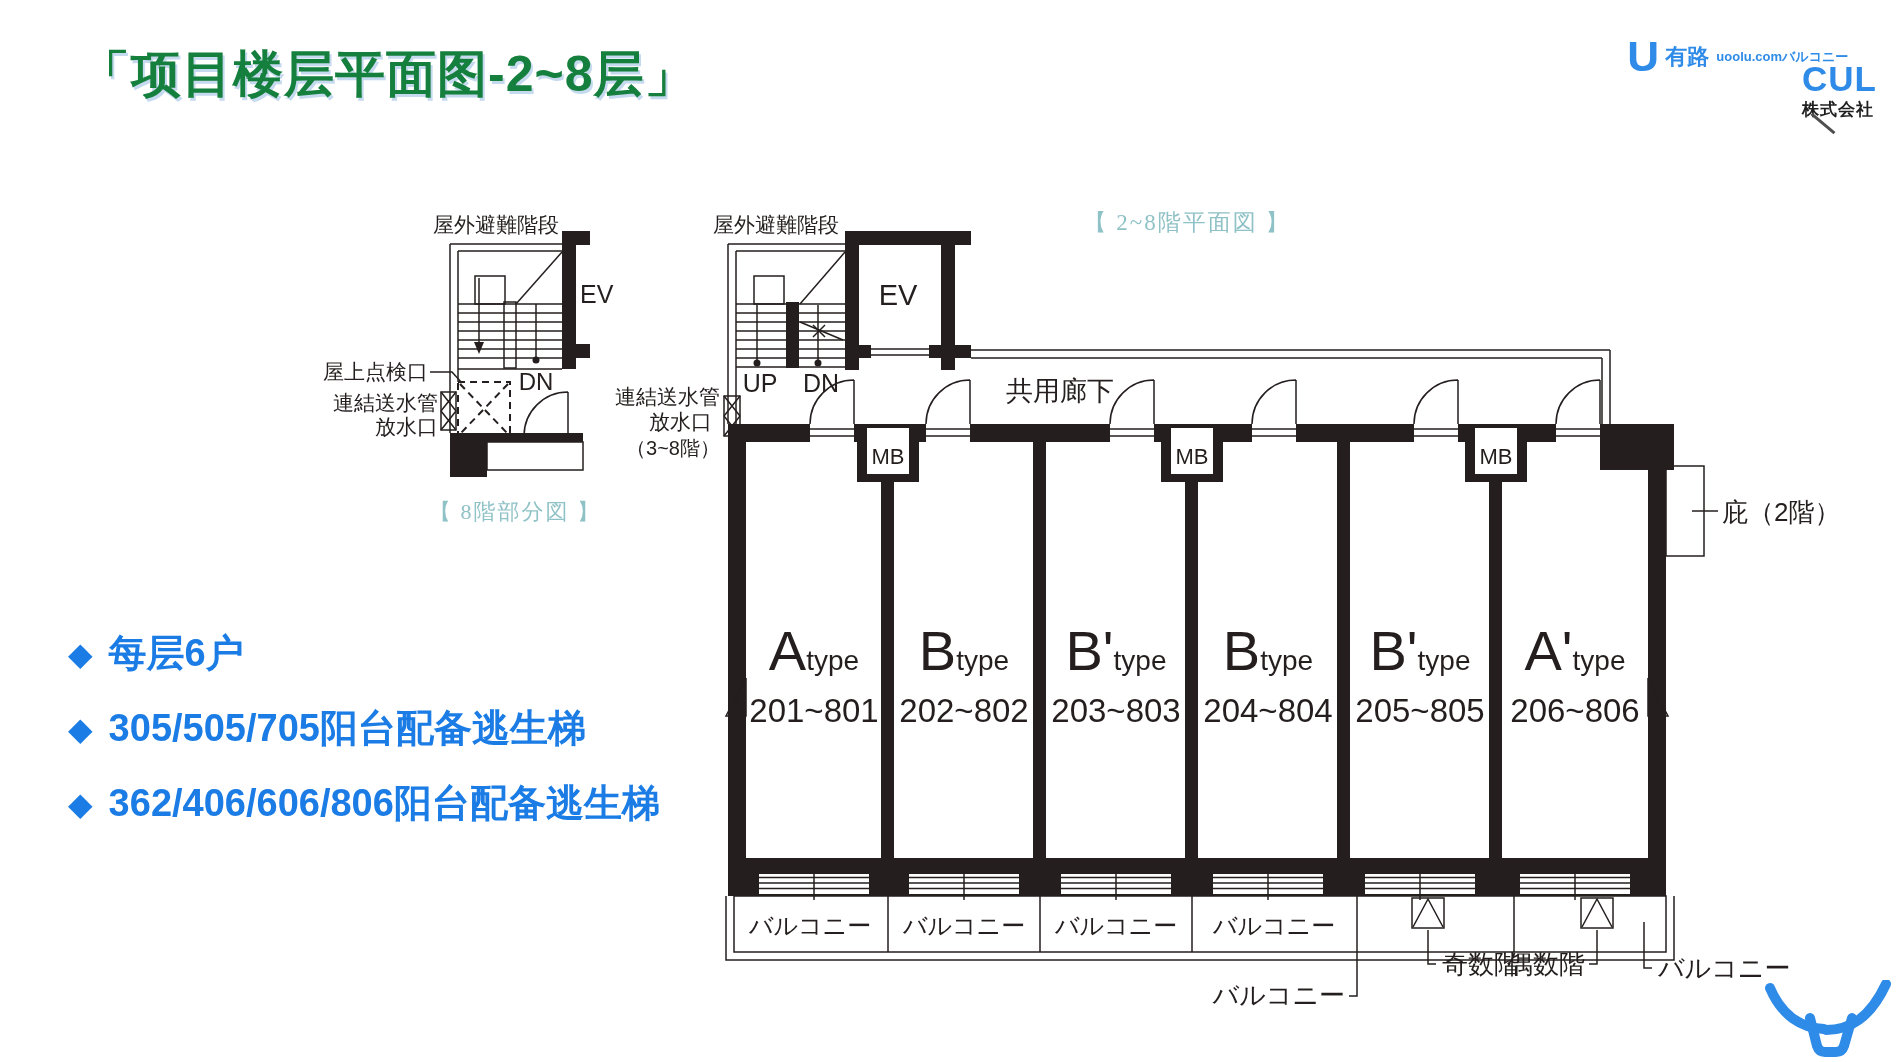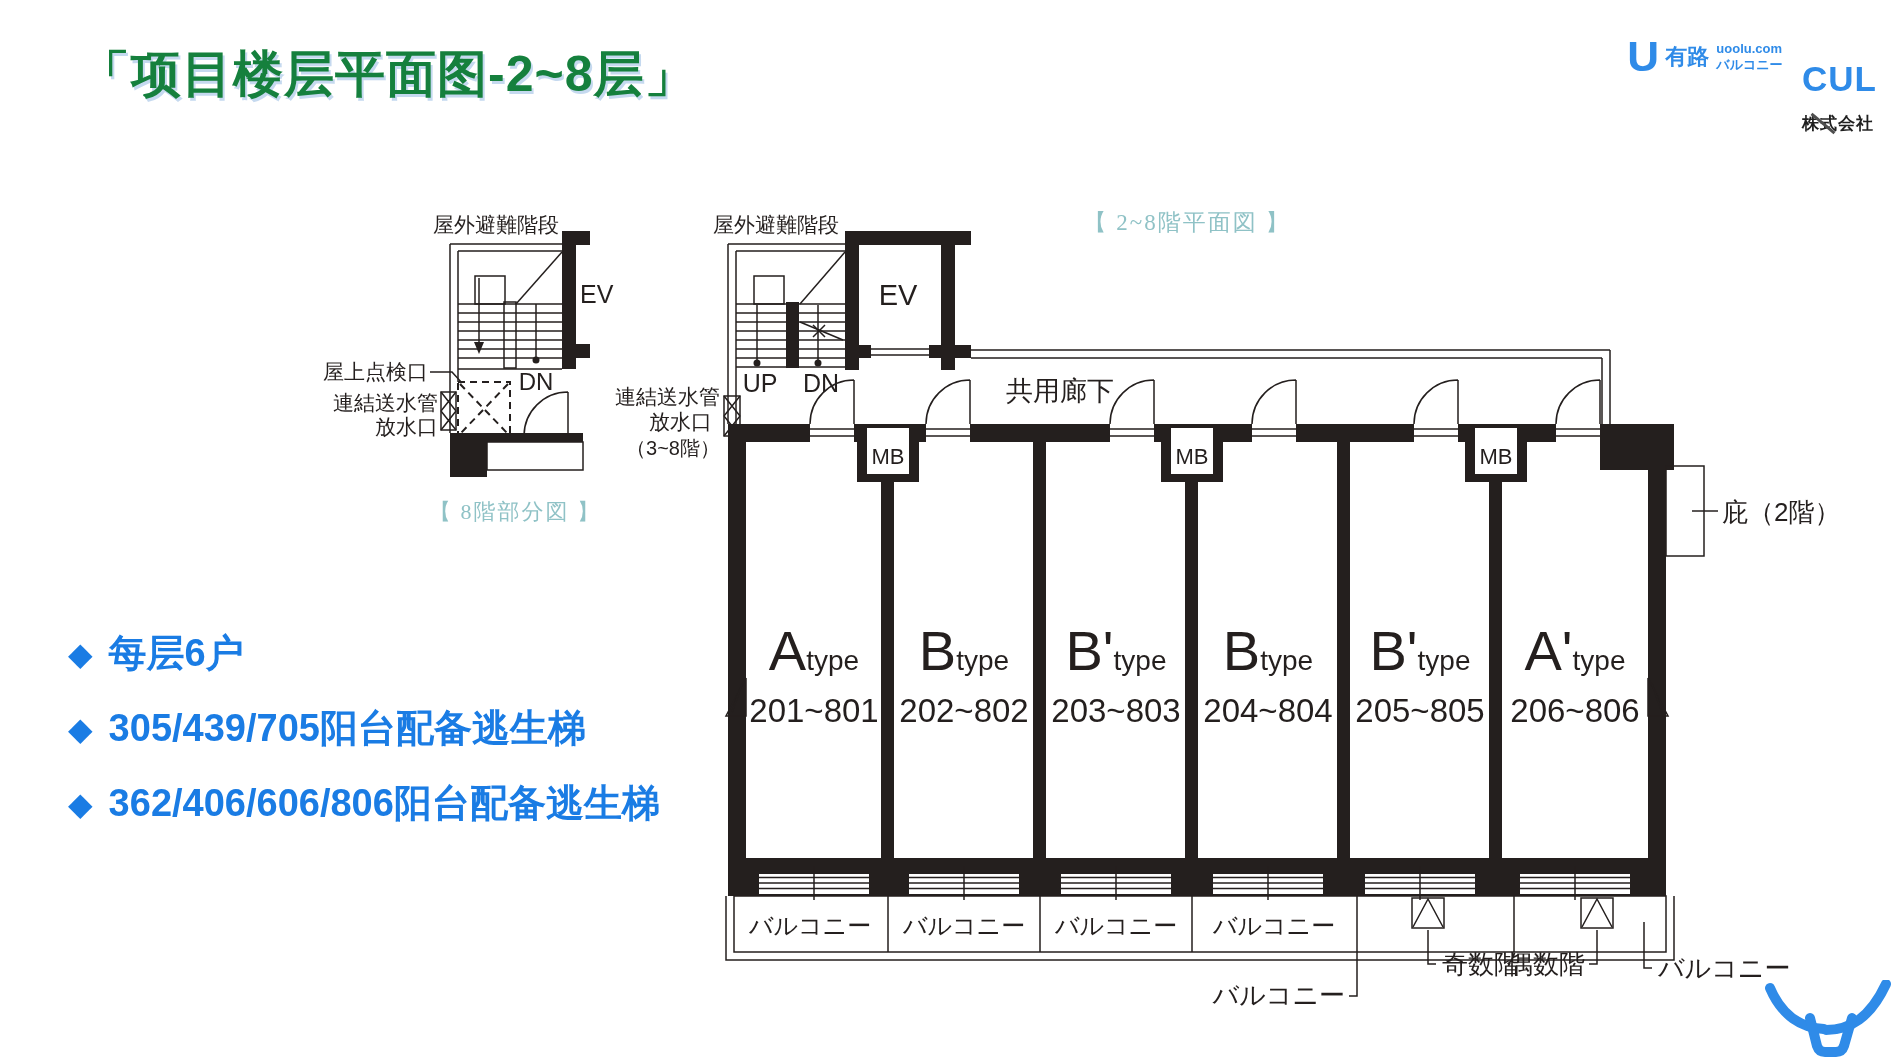--- a/index.html
+++ b/index.html
@@ -5,25 +5,25 @@
   html,body{margin:0;padding:0;background:#fff;}
   #stage{position:relative;width:1900px;height:1062px;background:#ffffff;overflow:hidden;
          font-family:"Liberation Sans","DejaVu Sans",sans-serif;}
   
   #title{position:absolute;left:80px;top:34px;font-size:50px;font-weight:800;
          color:#15803d;letter-spacing:1px;
          text-shadow:2px 3px 0 rgba(150,185,225,.55);white-space:nowrap;margin-top:7px;}
   #uoolu-logo{position:absolute;left:1628px;top:36px;display:flex;align-items:center;gap:7px;color:#2f8be8;}
   #uoolu-logo .mark{font-size:42px;font-weight:900;line-height:1;transform:scaleX(1.05);}
   #uoolu-logo .brand{font-size:22px;font-weight:700;line-height:1;}
-  #uoolu-logo .stack{display:flex;flex-direction:column;justify-content:center;font-size:13px;
+  #uoolu-logo .stack{display:flex;flex-direction:row;justify-content:center;font-size:13px;
                      font-weight:700;line-height:1.25;}
   #cul-logo{position:absolute;left:1802px;top:28px;text-align:left;}
   #cul-logo .cul{font-size:35px;font-weight:900;color:#2f8be8;letter-spacing:1px;line-height:1;margin-top:33px;}
-  #cul-logo .co{font-size:17px;font-weight:800;color:#1f1f1f;letter-spacing:1px;margin-top:16px;}
+  #cul-logo .co{font-size:17px;font-weight:800;color:#1f1f1f;letter-spacing:1px;margin-top:2px;}
   #corner-slash{position:absolute;left:1808px;top:122px;width:30px;height:0;
                 border-top:3px solid #4e4e4e;transform:rotate(40deg);}
   
   #bullets{position:absolute;left:68px;top:628px;display:flex;flex-direction:column;gap:24px;}
   .bullet{display:flex;align-items:center;color:#1a7ce4;font-weight:800;font-size:38px;white-space:nowrap;}
   .bullet .dia{font-size:32px;margin-right:16px;}
   
   #plan{position:absolute;left:0;top:0;}
   .ink-thin{stroke:#241f1e;fill:none;stroke-width:1.5;}
   .wall{fill:#241f1e;stroke:none;}
@@ -54,21 +54,21 @@
   </div>
   <div id="corner-slash"></div>
 
   <div id="bullets">
     <div class="bullet">
       <span class="dia">◆</span>
       <span>每层6户</span>
     </div>
     <div class="bullet">
       <span class="dia">◆</span>
-      <span>305/439/705阳台配备逃生梯</span>
+      <span>305/505/705阳台配备逃生梯</span>
     </div>
     <div class="bullet">
       <span class="dia">◆</span>
       <span>362/406/606/806阳台配备逃生梯</span>
     </div>
   </div>
 
   <svg id="plan" width="1900" height="1062" viewBox="0 0 1900 1062">
 
     <g>

